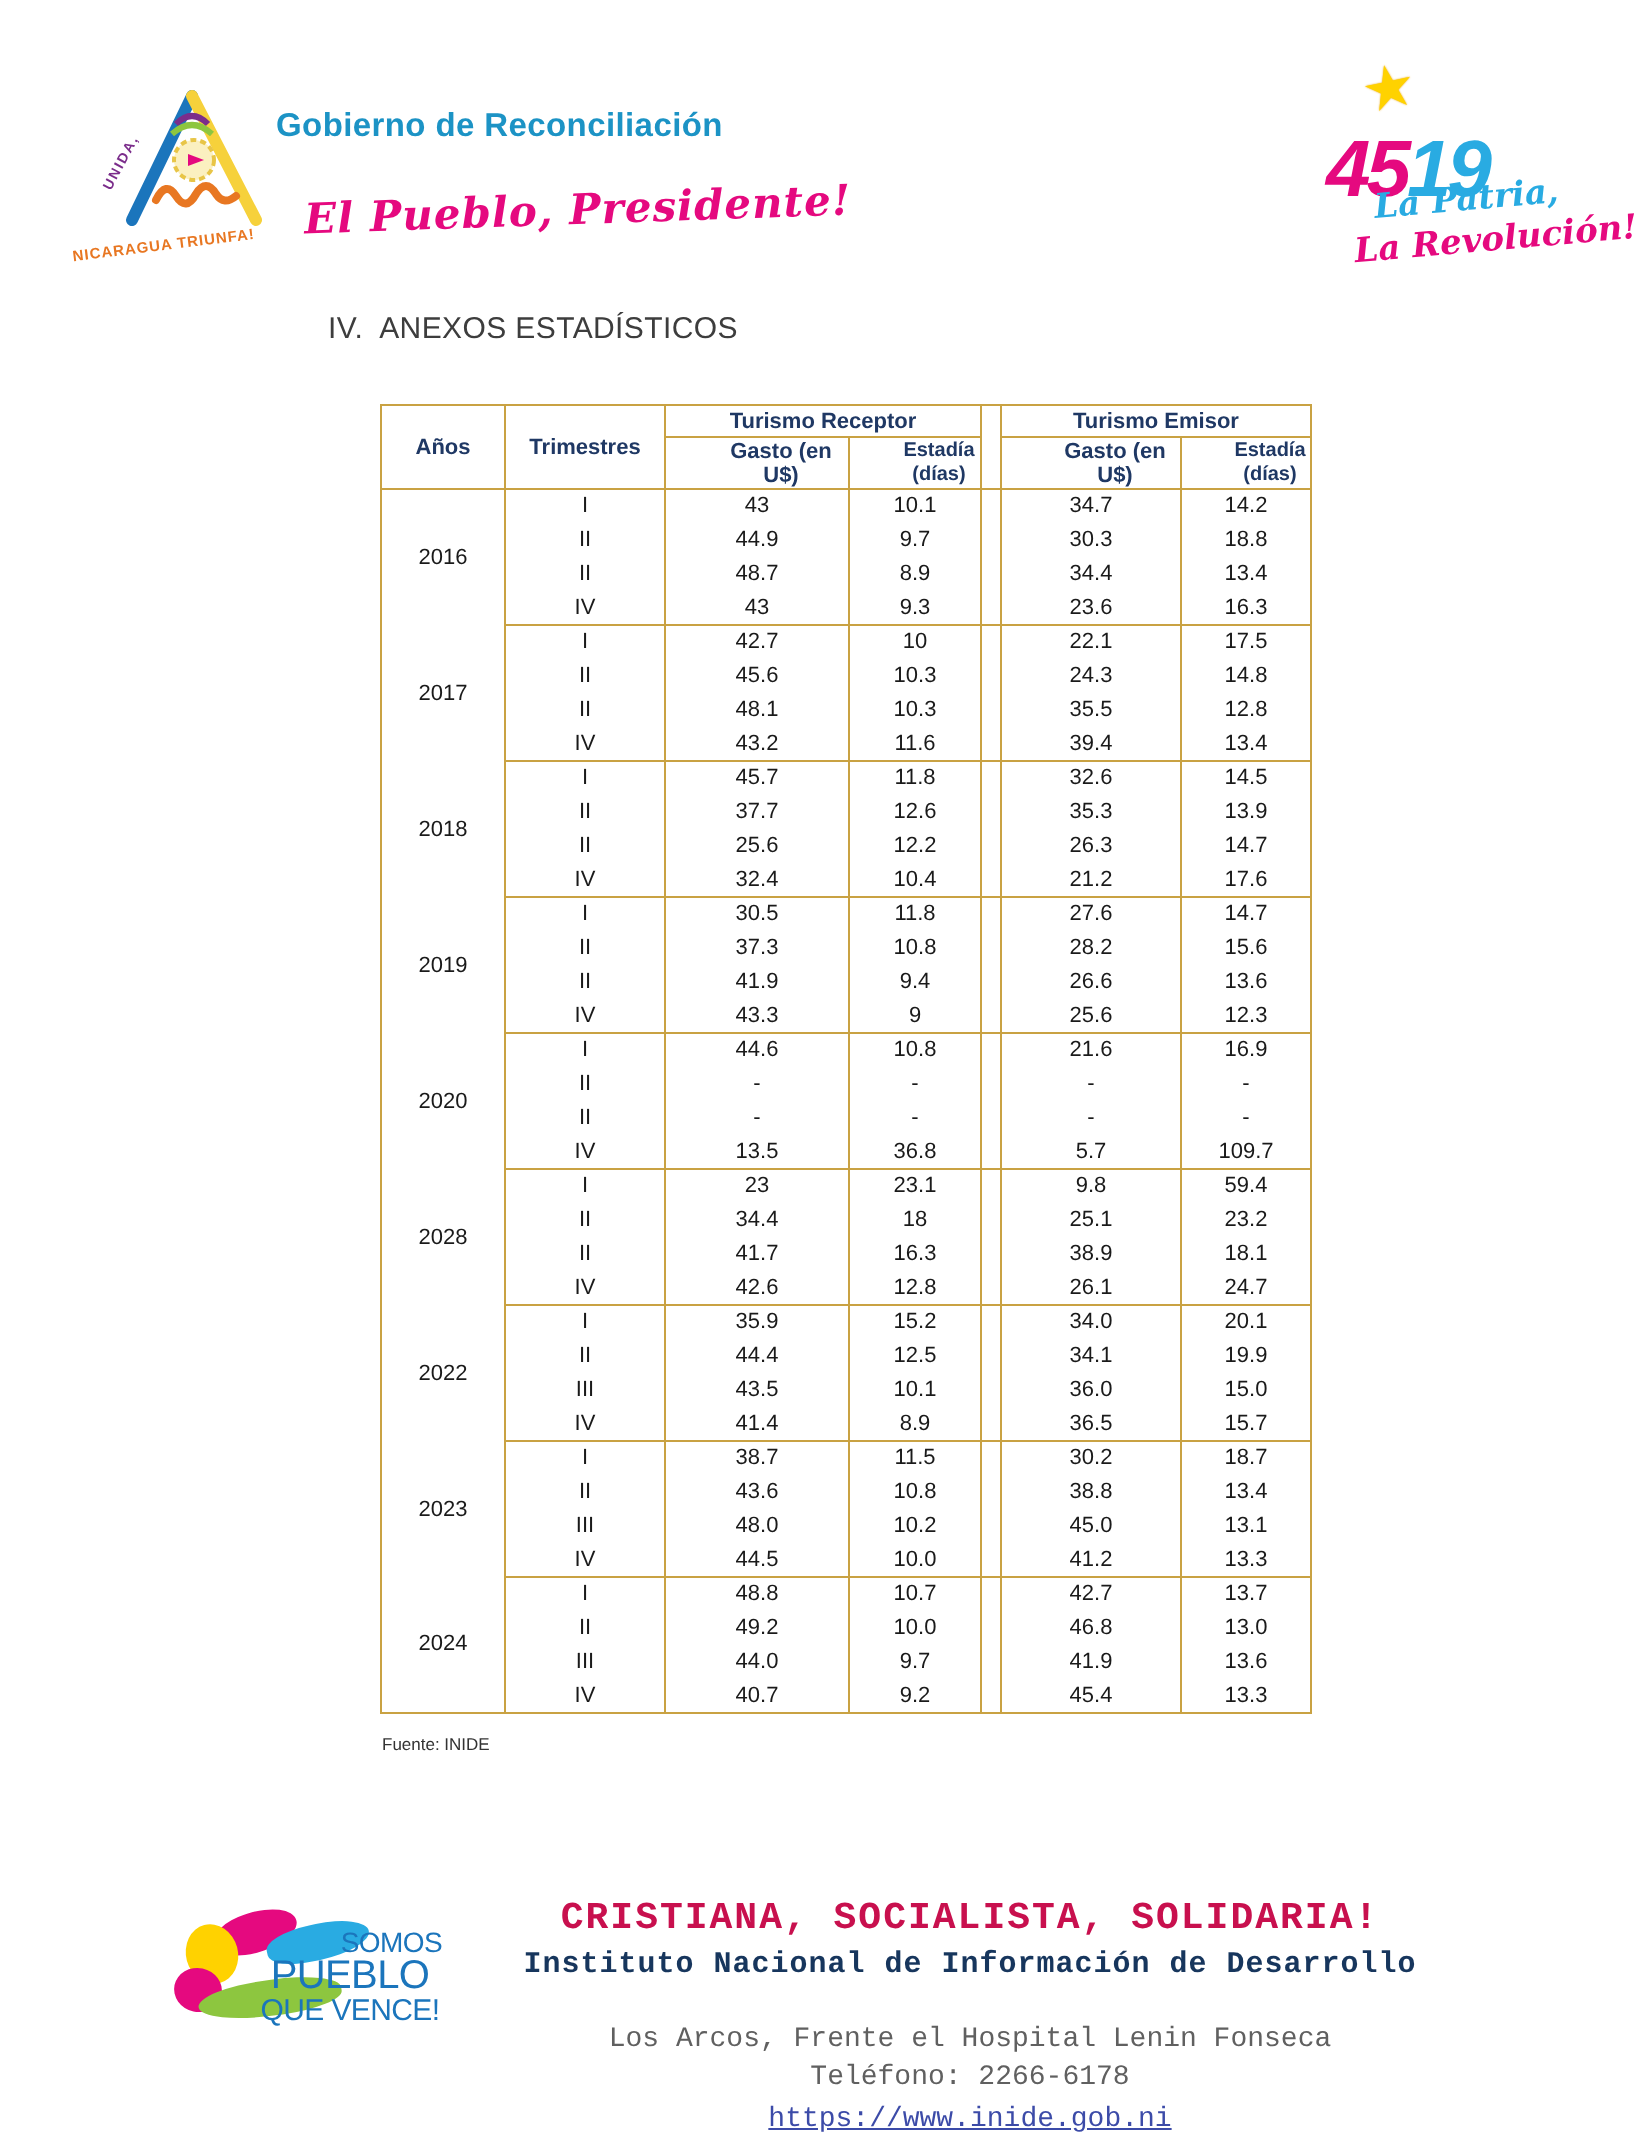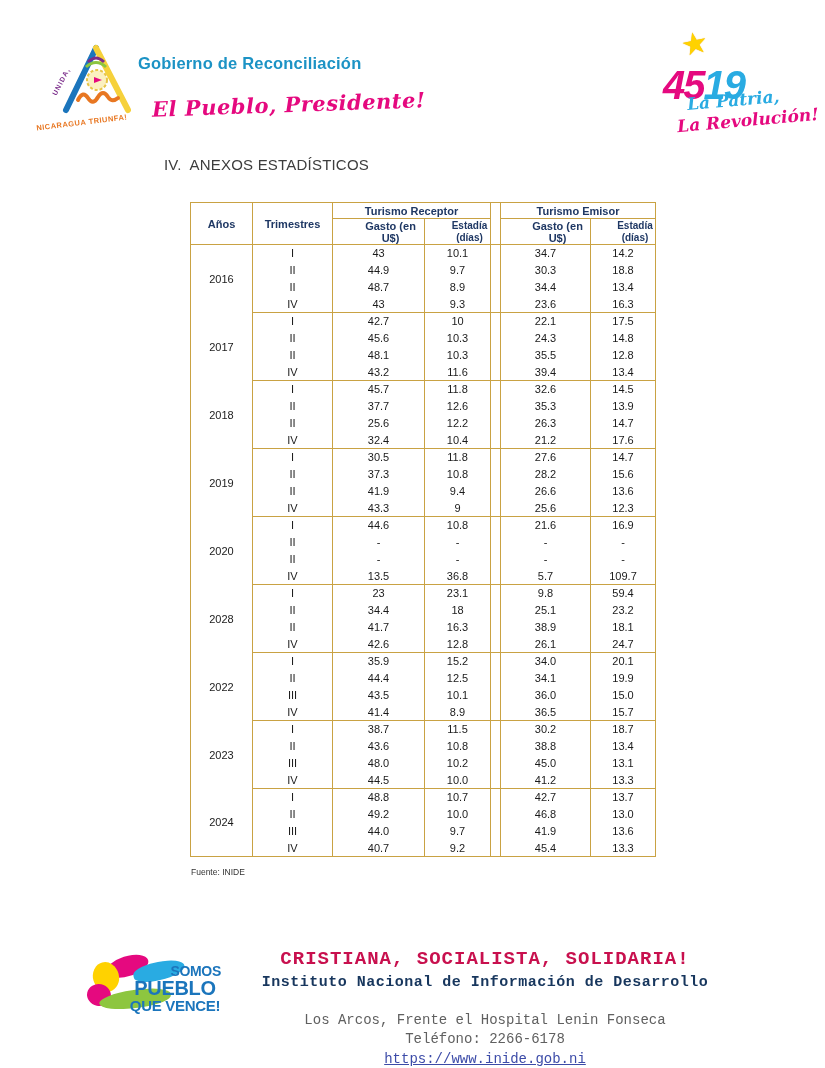--- a/index.html
+++ b/index.html
@@ -111,21 +111,21 @@
   
   .footer-logo{position:absolute;left:85px;top:952px;width:140px;height:92px;}
   .blob{position:absolute;border-radius:50%;}
   .blob-yellow{left:8px;top:10px;width:26px;height:30px;background:var(--star-yellow);transform:rotate(-15deg);}
   .blob-magenta1{left:22px;top:4px;width:42px;height:20px;background:var(--brand-pink);transform:rotate(-18deg);border-radius:45% 55% 50% 50%;}
   .blob-magenta2{left:2px;top:32px;width:24px;height:22px;background:var(--brand-pink);transform:rotate(12deg);}
   .blob-blue{left:48px;top:10px;width:52px;height:18px;background:var(--brand-blue);transform:rotate(-12deg);border-radius:48% 52% 55% 45%;}
   .blob-green{left:14px;top:38px;width:72px;height:18px;background:var(--logo-green);transform:rotate(-8deg);border-radius:50% 50% 45% 55%;}
   .footer-logo-text{
     position:absolute;left:40px;top:12px;width:100px;text-align:center;
-    color:var(--logo-text-blue);font-weight:bold;line-height:1.0;letter-spacing:-.3px;
+    color:var(--logo-text-blue);font-weight:normal;line-height:1.0;letter-spacing:-.3px;
   }
   .flt-1{font-size:14px;text-align:right;padding-right:4px;}
   .flt-2{font-size:20px;}
   .flt-3{font-size:15px;}
   .footer-text{
     position:absolute;left:245px;top:948px;width:480px;text-align:center;
     font-family:"Liberation Mono",monospace;
   }
   .f-slogan{font-size:19px;font-weight:bold;color:var(--footer-crimson);letter-spacing:1px;margin-bottom:4px;white-space:nowrap;}
   .f-institute{font-size:15px;font-weight:bold;color:var(--footer-navy);letter-spacing:.5px;margin-bottom:21px;white-space:nowrap;}

